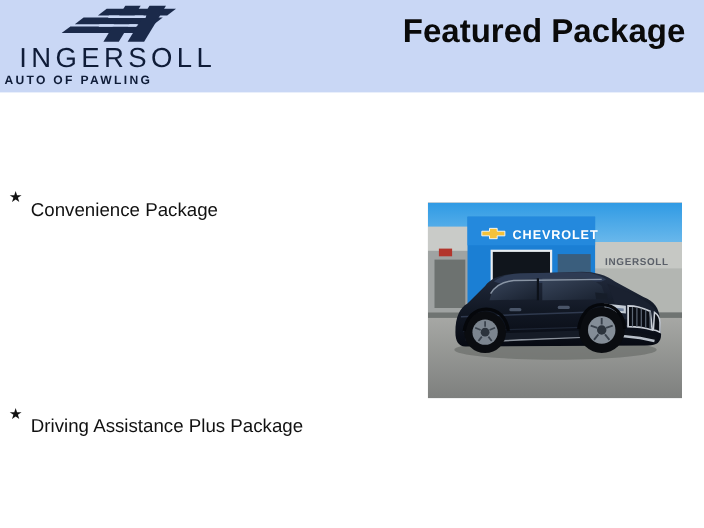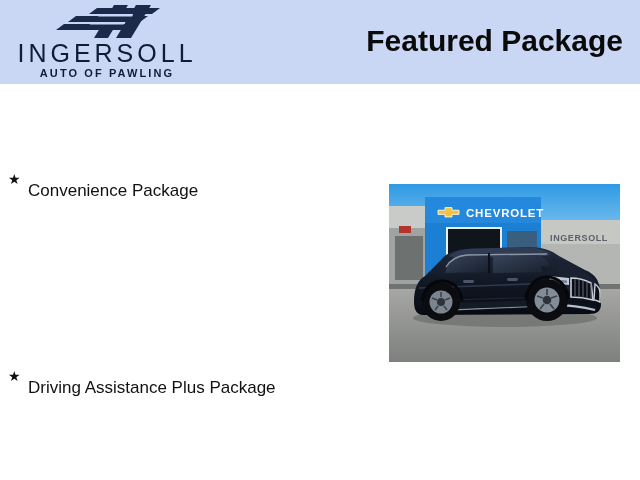--- a/index.html
+++ b/index.html
@@ -56,34 +56,33 @@
     color: #0f1c38;
     line-height: 26px;
     white-space: nowrap;
   }
 
   .logo-tagline {
     position: absolute;
     left: 0;
     top: 65px;
     width: 206px;
-    text-align: center;
     font-family: "Liberation Sans", sans-serif;
     font-size: 11px;
     font-weight: bold;
     letter-spacing: 2.1px;
     color: #0f1c38;
     line-height: 12px;
     white-space: nowrap;
   }
 
   .header-title {
     position: absolute;
     right: 17px;
-    top: 24px;
+    top: 12px;
     font-family: "Liberation Sans", sans-serif;
     font-size: 30px;
     font-weight: bold;
     color: #0a0a0a;
     letter-spacing: 0px;
     white-space: nowrap;
   }
 
   
   .bullet-item {

